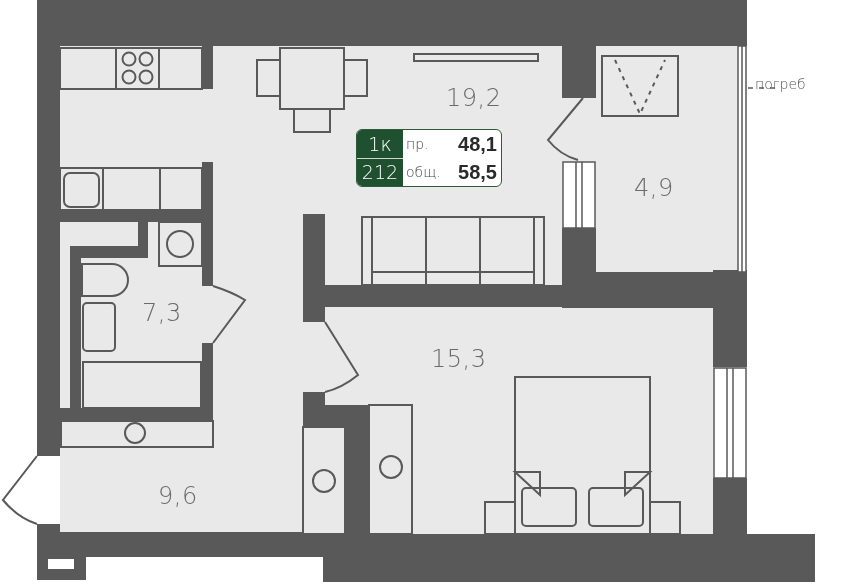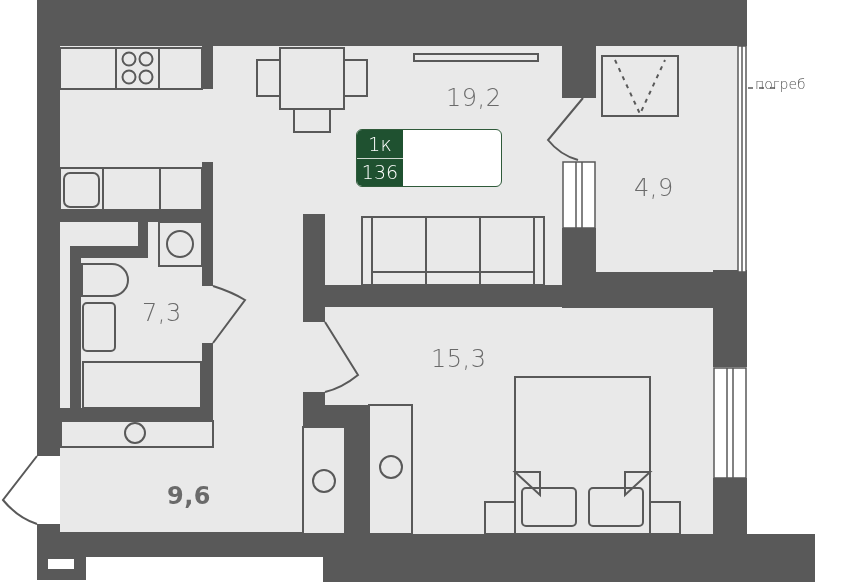--- a/index.html
+++ b/index.html
@@ -120,22 +120,32 @@
   </g>
   <g stroke="#595959" stroke-width="1.5" stroke-dasharray="5 6">
     <line x1="748" y1="88" x2="778" y2="88"></line>
   </g>
 </svg>
 
 <div class="area" style="left:446px;top:84px;">19,2</div>
 <div class="area" style="left:634px;top:174px;">4,9</div>
 <div class="area" style="left:142px;top:299px;">7,3</div>
 <div class="area" style="left:431px;top:345px;">15,3</div>
-<div class="area" style="left:167px;top:482px;font-weight:bold;">9,6</div>
+<div class="area" style="left:158px;top:482px;">9,6</div>
 
 <div class="note">погреб</div>
 
 <div class="badge">
   <div class="badge-left">
     <div>1к</div>
-    <div>136</div>
+    <div>212</div>
+  </div>
+  <div class="badge-right">
+    <div class="badge-row">
+      <span class="lbl">пр.</span>
+      <span class="val">48,1</span>
+    </div>
+    <div class="badge-row">
+      <span class="lbl">общ.</span>
+      <span class="val">58,5</span>
+    </div>
   </div>
 </div>
 
 </body></html>

